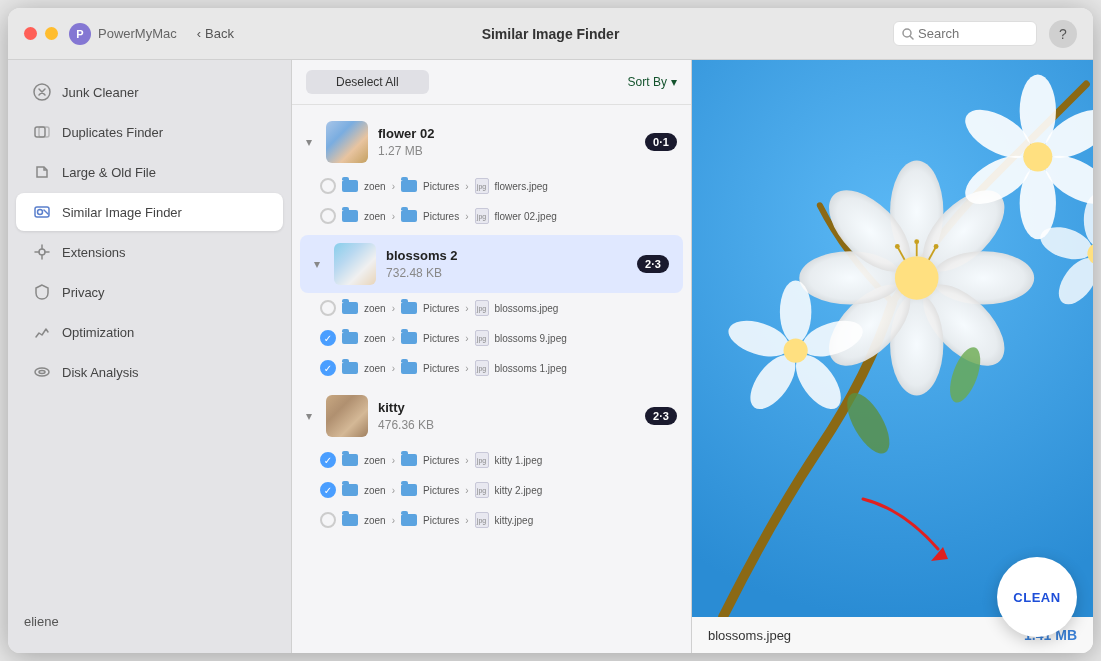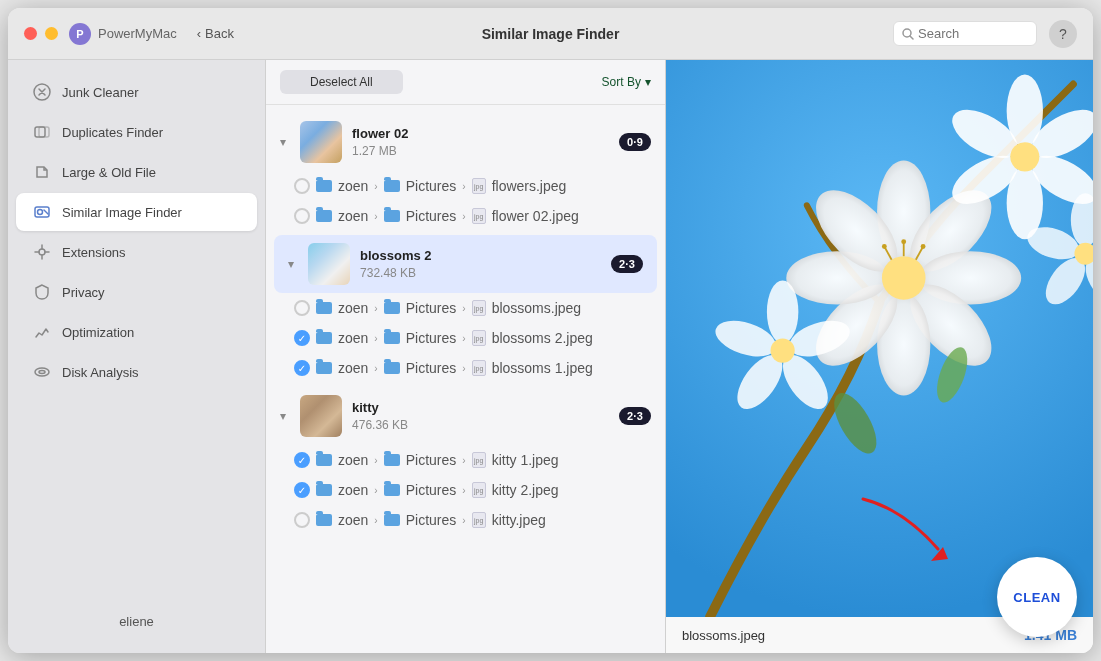--- a/index.html
+++ b/index.html
@@ -110,28 +110,27 @@
       margin-left: 12px;
     }
     
     .main-content {
       display: flex;
       flex: 1;
       overflow: hidden;
     }
     
     .sidebar {
-      width: 258px;
+      width: 284px;
       background: #e4e4e7;
       padding: 12px 0;
       display: flex;
       flex-direction: column;
       border-right: 1px solid #d0d0d0;
       flex-shrink: 0;
-      text-align: center;
     }
     .sidebar-item {
       display: flex;
       align-items: center;
       gap: 10px;
       padding: 9px 16px;
       cursor: pointer;
       border-radius: 8px;
       margin: 1px 8px;
       font-size: 13px;
@@ -297,21 +296,21 @@
       content: '';
       position: absolute;
       top: -3px;
       left: 0;
       width: 7px;
       height: 3px;
       background: #5ba3e0;
       border-radius: 2px 2px 0 0;
     }
     .path-text {
-      font-size: 14px;
+      font-size: 10px;
       color: #555;
     }
     .path-arrow {
       font-size: 10px;
       color: #999;
     }
     .file-type-icon {
       width: 14px;
       height: 16px;
       background: #e8e8f0;
@@ -505,21 +504,21 @@
         <div class="file-group">
           <div class="group-header">
             <span class="chevron">▾</span>
             <div class="group-thumb">
               <div class="group-thumb-flower"></div>
             </div>
             <div class="group-info">
               <div class="group-name">flower 02</div>
               <div class="group-size">1.27 MB</div>
             </div>
-            <div class="group-badge">0·9</div>
+            <div class="group-badge">0·1</div>
           </div>
           <div class="file-item">
             <div class="file-check"></div>
             <div class="folder-icon"></div>
             <span class="path-text">zoen</span>
             <span class="path-arrow">›</span>
             <div class="folder-icon"></div>
             <span class="path-text">Pictures</span>
             <span class="path-arrow">›</span>
             <div class="file-type-icon">jpg</div>
@@ -563,21 +562,21 @@
           </div>
           <div class="file-item">
             <div class="file-check checked"></div>
             <div class="folder-icon"></div>
             <span class="path-text">zoen</span>
             <span class="path-arrow">›</span>
             <div class="folder-icon"></div>
             <span class="path-text">Pictures</span>
             <span class="path-arrow">›</span>
             <div class="file-type-icon">jpg</div>
-            <span class="path-text">blossoms 2.jpeg</span>
+            <span class="path-text">blossoms 9.jpeg</span>
           </div>
           <div class="file-item">
             <div class="file-check checked"></div>
             <div class="folder-icon"></div>
             <span class="path-text">zoen</span>
             <span class="path-arrow">›</span>
             <div class="folder-icon"></div>
             <span class="path-text">Pictures</span>
             <span class="path-arrow">›</span>
             <div class="file-type-icon">jpg</div>

